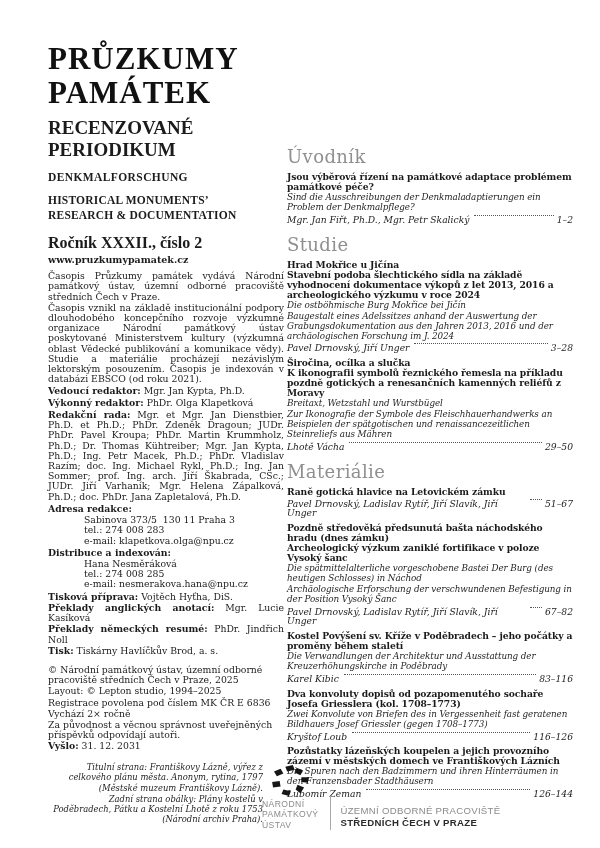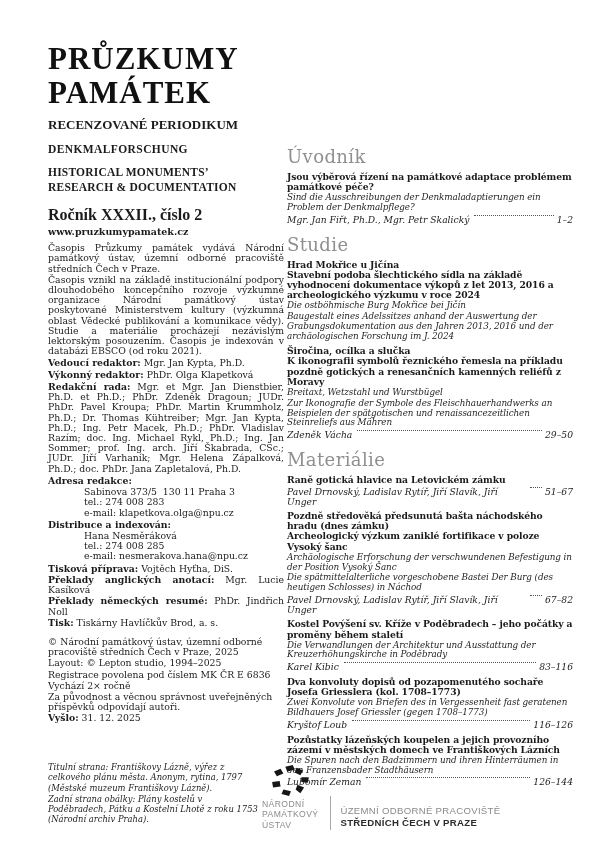--- a/index.html
+++ b/index.html
@@ -7,21 +7,21 @@
     position:relative; width:600px; height:848px; background:#ffffff;
     font-family:"DejaVu Serif", serif; color:#1b1b1b; overflow:hidden;
   }
 
   
   .left-col { position:absolute; left:48px; top:42px; width:236px; }
   .jtitle {
     font-family:"Liberation Serif", serif; font-weight:700;
     font-size:31px; line-height:1.1; letter-spacing:1px; color:#111;
   }
-  .reviewed { font-family:"Liberation Serif", serif; font-weight:700; font-size:13px; margin-top:7px; }
+  .reviewed { font-family:"Liberation Serif", serif; font-weight:700; font-size:19px; margin-top:7px; }
   .sub-de   { font-family:"Liberation Serif", serif; font-weight:700; font-size:11.5px; margin-top:10px; letter-spacing:0.4px; }
   .sub-en   { font-family:"Liberation Serif", serif; font-weight:700; font-size:11.5px; margin-top:10px; line-height:1.3; letter-spacing:0.2px; }
   .volume   { font-family:"Liberation Serif", serif; font-weight:700; font-size:16px; margin-top:11px; }
   .website  { font-weight:700; font-size:9.5px; margin-top:2px; }
 
   .imprint { margin-top:6px; font-size:9.3px; line-height:1.1; }
   .imprint p { margin:0 0 1px 0; }
   .just { text-align:justify; }
   .lbl { font-weight:700; }
   .lblline { margin-top:2px !important; }
@@ -39,21 +39,21 @@
   .atitle  { font-weight:700; font-size:9.2px; line-height:1.1; letter-spacing:-0.1px; }
   .aforeign{ font-style:italic; font-size:8.8px; line-height:1.12; color:#252525; margin-top:1px; letter-spacing:-0.1px; }
   .arow { display:flex; align-items:flex-start; font-size:9.2px; line-height:1.05; margin-top:2px;font-style:italic; }
   .aauth { white-space:normal; }
   .dots { flex:1 1 auto; min-width:12px; border-bottom:1px dotted #555; margin:0 3px 2px 5px; }
   .apages { white-space:nowrap; }
 
   
   .footer-notes {
     position:absolute; left:48px; top:762px; width:215px;
-    font-style:italic; font-size:8.4px; line-height:1.22; color:#222;
+    font-style:italic; font-size:8.4px; line-height:1.22; color:#222;text-align:right;
   }
   .footer-notes p { margin:0 0 1px 0; }
 
   .logo-block { position:absolute; left:262px; top:764px; display:flex; align-items:flex-end; font-family:"Liberation Sans", sans-serif; }
   .logo-left { display:flex; flex-direction:column; }
   .logo-mark { margin-left:8px; margin-bottom:3px; }
   .org { color:#8a8a8a; font-size:8.6px; line-height:1.2; letter-spacing:0.4px; }
   .logo-divider { width:1px; background:#a9a9a9; height:34px; margin:0 9px 0 12px; }
   .branch { margin-bottom:1px; font-size:9.6px; line-height:1.25; }
   .branch1 { color:#8a8a8a; letter-spacing:0.3px; }
@@ -98,21 +98,21 @@
       <p class="just lblline"><span class="lbl">Tisková příprava:</span> <span>Vojtěch Hyťha, DiS.</span></p>
       <p class="just"><span class="lbl">Překlady anglických anotací:</span> <span>Mgr. Lucie Kasíková</span></p>
       <p class="just"><span class="lbl">Překlady německých resumé:</span> <span>PhDr. Jindřich Noll</span></p>
       <p class="just"><span class="lbl">Tisk:</span> <span>Tiskárny Havlíčkův Brod, a. s.</span></p>
 
       <p class="gapblock">© Národní památkový ústav, územní odborné pracoviště středních Čech v Praze, 2025</p>
       <p>Layout: © Lepton studio, 1994–2025</p>
       <p>Registrace povolena pod číslem MK ČR E 6836</p>
       <p>Vychází 2× ročně</p>
       <p>Za původnost a věcnou správnost uveřejněných příspěvků odpovídají autoři.</p>
-      <p><span class="lbl">Vyšlo:</span> <span>31. 12. 2025</span></p>
+      <p><span class="lbl">Vyšlo:</span> <span>31. 12. 2031</span></p>
     </div>
   </div>
 
   <div class="right-col">
 
     <h2 class="sec first">Úvodník</h2>
 
     <div class="article">
       <div class="atitle">Jsou výběrová řízení na památkové adaptace problémem památkové péče?</div>
       <div class="aforeign">Sind die Ausschreibungen der Denkmaladaptierungen ein Problem der Denkmalpflege?</div>
@@ -123,50 +123,55 @@
       </div>
     </div>
 
     <h2 class="sec">Studie</h2>
 
     <div class="article">
       <div class="atitle">Hrad Mokřice u Jičína</div>
       <div class="atitle">Stavební podoba šlechtického sídla na základě vyhodnocení dokumentace výkopů z let 2013, 2016 a archeologického výzkumu v roce 2024</div>
       <div class="aforeign">Die ostböhmische Burg Mokřice bei Jičín</div>
       <div class="aforeign">Baugestalt eines Adelssitzes anhand der Auswertung der Grabungsdokumentation aus den Jahren 2013, 2016 und der archäologischen Forschung im J. 2024</div>
+      <div class="arow">
+        <span class="aauth">Pavel Drnovský, Jiří Unger</span>
+        <span class="dots"></span>
+        <span class="apages">3–28</span>
+      </div>
     </div>
 
     <div class="article">
       <div class="atitle">Širočina, ocílka a slučka</div>
       <div class="atitle">K ikonografii symbolů řeznického řemesla na příkladu pozdně gotických a renesančních kamenných reliéfů z Moravy</div>
       <div class="aforeign">Breitaxt, Wetzstahl und Wurstbügel</div>
       <div class="aforeign">Zur Ikonografie der Symbole des Fleischhauerhandwerks an Beispielen der spätgotischen und renaissancezeitlichen Steinreliefs aus Mähren</div>
       <div class="arow">
-        <span class="aauth">Zdeněk Vácha</span>
+        <span class="aauth">Lhotě Vácha</span>
         <span class="dots"></span>
         <span class="apages">29–50</span>
       </div>
     </div>
 
     <h2 class="sec">Materiálie</h2>
 
     <div class="article">
       <div class="atitle">Raně gotická hlavice na Letovickém zámku</div>
       <div class="arow">
         <span class="aauth">Pavel Drnovský, Ladislav Rytíř, Jiří Slavík, Jiří Unger</span>
         <span class="dots"></span>
         <span class="apages">51–67</span>
       </div>
     </div>
 
     <div class="article">
       <div class="atitle">Pozdně středověká předsunutá bašta náchodského hradu (dnes zámku)</div>
       <div class="atitle">Archeologický výzkum zaniklé fortifikace v poloze Vysoký šanc</div>
+      <div class="aforeign">Die spätmittelalterliche vorgeschobene Bastei Der Burg (des heutigen Schlosses) in Náchod</div>
       <div class="aforeign">Archäologische Erforschung der verschwundenen Befestigung in der Position Vysoký Šanc</div>
-      <div class="aforeign">Die spätmittelalterliche vorgeschobene Bastei Der Burg (des heutigen Schlosses) in Náchod</div>
       <div class="arow">
         <span class="aauth">Pavel Drnovský, Ladislav Rytíř, Jiří Slavík, Jiří Unger</span>
         <span class="dots"></span>
         <span class="apages">67–82</span>
       </div>
     </div>
 
     <div class="article">
       <div class="atitle">Kostel Povýšení sv. Kříže v Poděbradech – jeho počátky a proměny během staletí</div>
       <div class="aforeign">Die Verwandlungen der Architektur und Ausstattung der Kreuzerhöhungskirche in Poděbrady</div>

